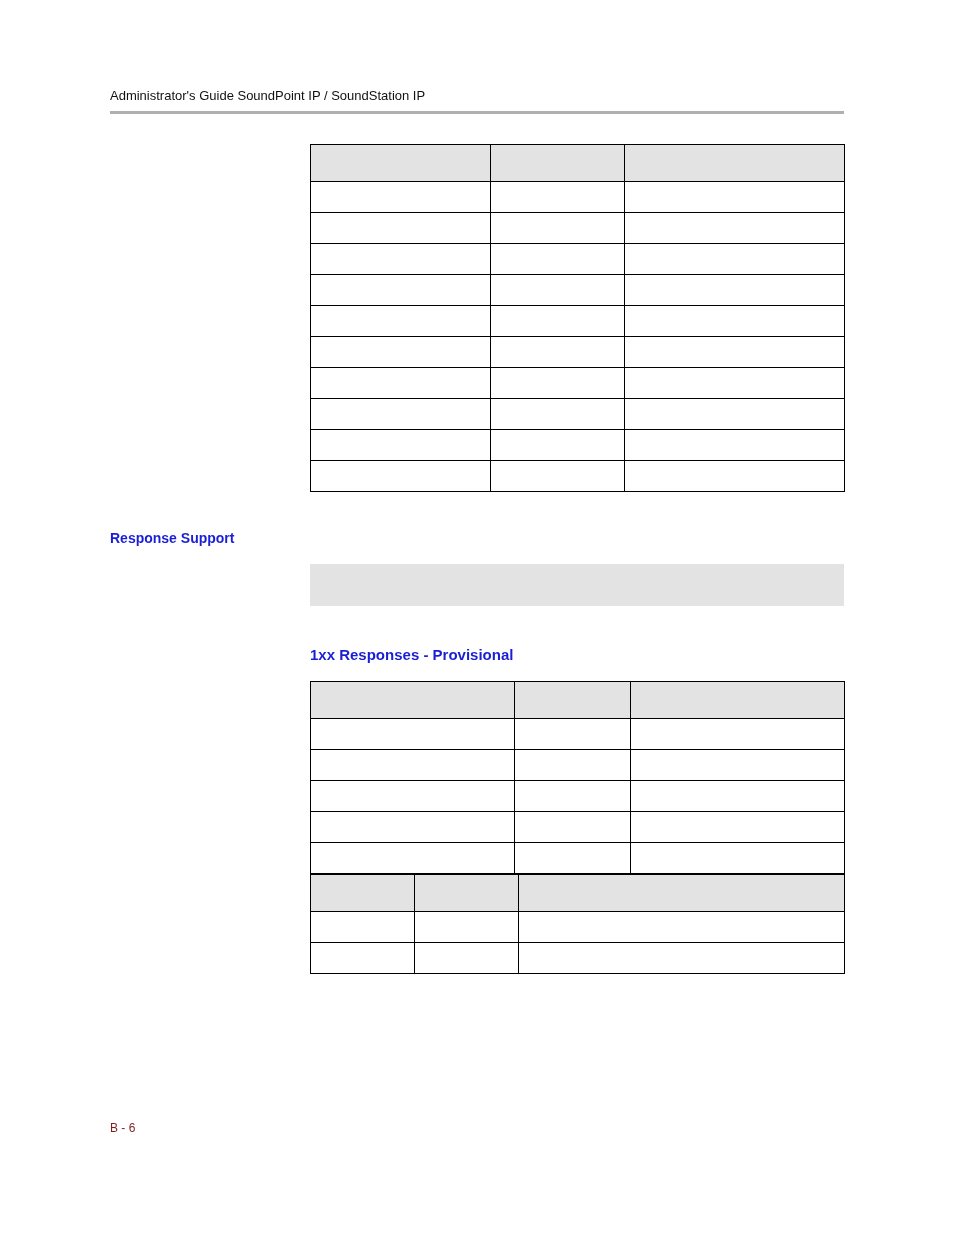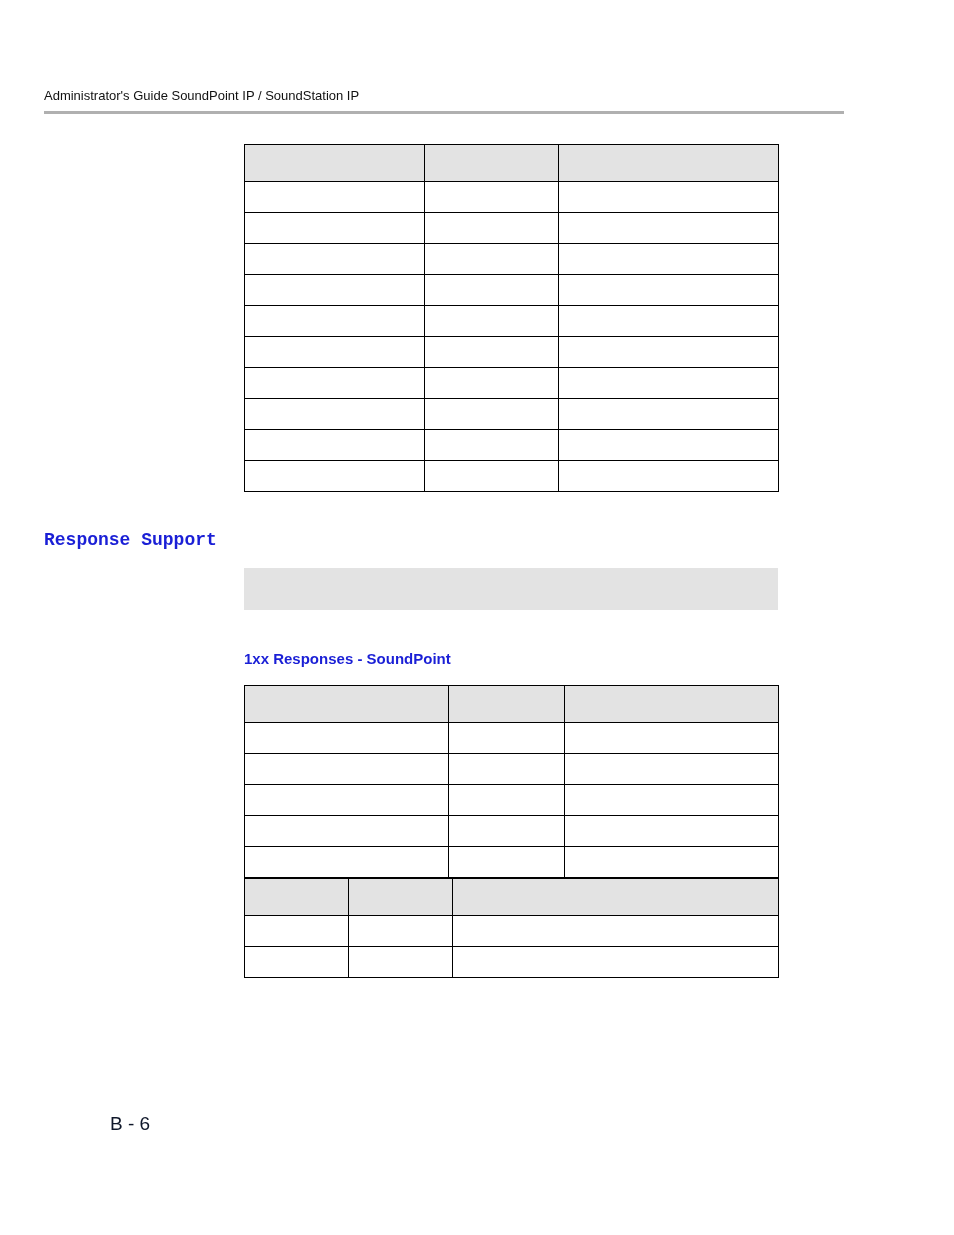--- a/index.html
+++ b/index.html
@@ -7,21 +7,21 @@
     padding: 0;
     background: #ffffff;
     font-family: Georgia, "Times New Roman", serif;
     color: #000;
   }
   .page {
     width: 954px;
     height: 1235px;
     position: relative;
     box-sizing: border-box;
-    padding: 88px 110px 40px 44px;
+    padding: 88px 110px 40px 110px;
   }
   .running-header {
     font-family: Arial, Helvetica, sans-serif;
     font-size: 13px;
     color: #111;
     margin-bottom: 8px;
   }
   .header-rule {
     border: none;
     border-top: 3px solid #b0b0b0;
@@ -57,23 +57,23 @@
   
   table.t2 col.c1 { width: 204px; }
   table.t2 col.c2 { width: 116px; }
   table.t2 col.c3 { width: 214px; }
   
   table.t3 col.c1 { width: 104px; }
   table.t3 col.c2 { width: 104px; }
   table.t3 col.c3 { width: 326px; }
 
   h2.section-heading {
-    font-family: Liberation Mono, monospace;
+    font-family: Liberation Sans, sans-serif;
     font-weight: bold;
-    font-size: 18px;
+    font-size: 14px;
     color: #1a1fd6;
     margin: 38px 0 18px 0;
   }
   .body-text {
     font-family: Georgia, "Times New Roman", serif;
     font-size: 15px;
     color: #000;
     margin: 0 0 28px 0;
   }
   .note-box {
@@ -86,22 +86,22 @@
     font-weight: bold;
     font-size: 15px;
     color: #1a1fd6;
     margin: 40px 0 18px 0;
   }
   .page-number {
     position: absolute;
     left: 110px;
     bottom: 100px;
     font-family: Arial, Helvetica, sans-serif;
-    font-size: 19px;
-    color: #0f172a;
+    font-size: 12px;
+    color: #7f1d1d;
   }
 </style>
 </head>
 <body>
 
 <div class="page">
 
   <div class="running-header">Administrator's Guide SoundPoint IP / SoundStation IP</div>
   <hr class="header-rule">
 
@@ -173,21 +173,21 @@
       </tbody>
     </table>
   </div>
 
   <h2 class="section-heading">Response Support</h2>
 
   <div class="content-indent">
 
     <div class="note-box"></div>
 
-    <h3 class="sub-heading">1xx Responses - SoundPoint</h3>
+    <h3 class="sub-heading">1xx Responses - Provisional</h3>
 
     <table class="data t2">
       <colgroup>
           <col class="c1">
           <col class="c2">
           <col class="c3">
         </colgroup>
       <thead>
         <tr>
           <th></th>

